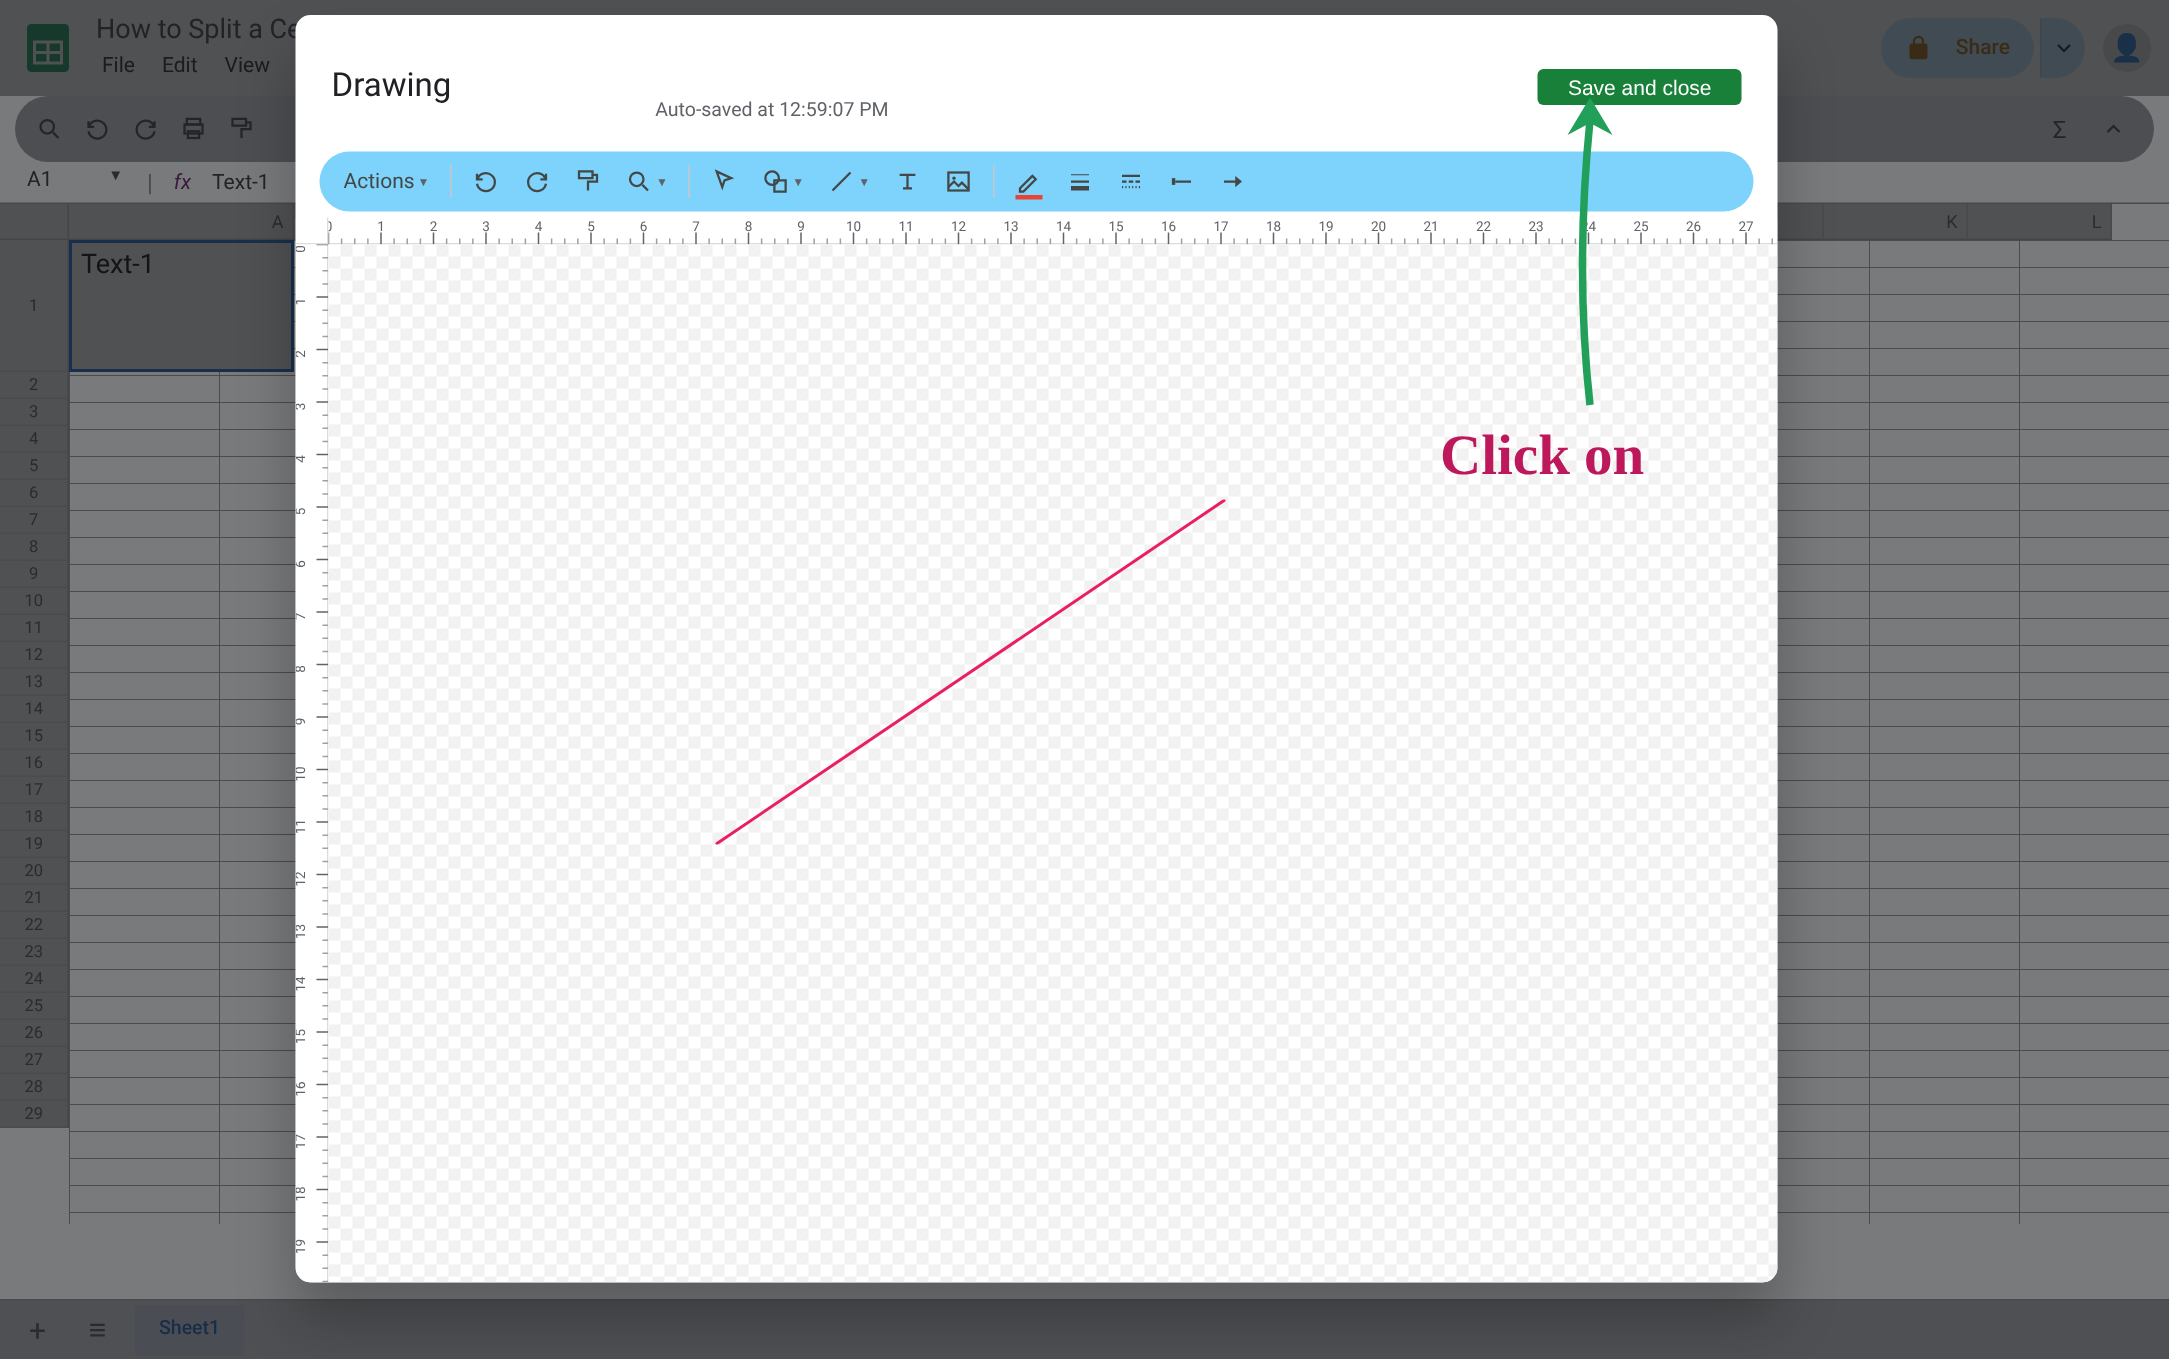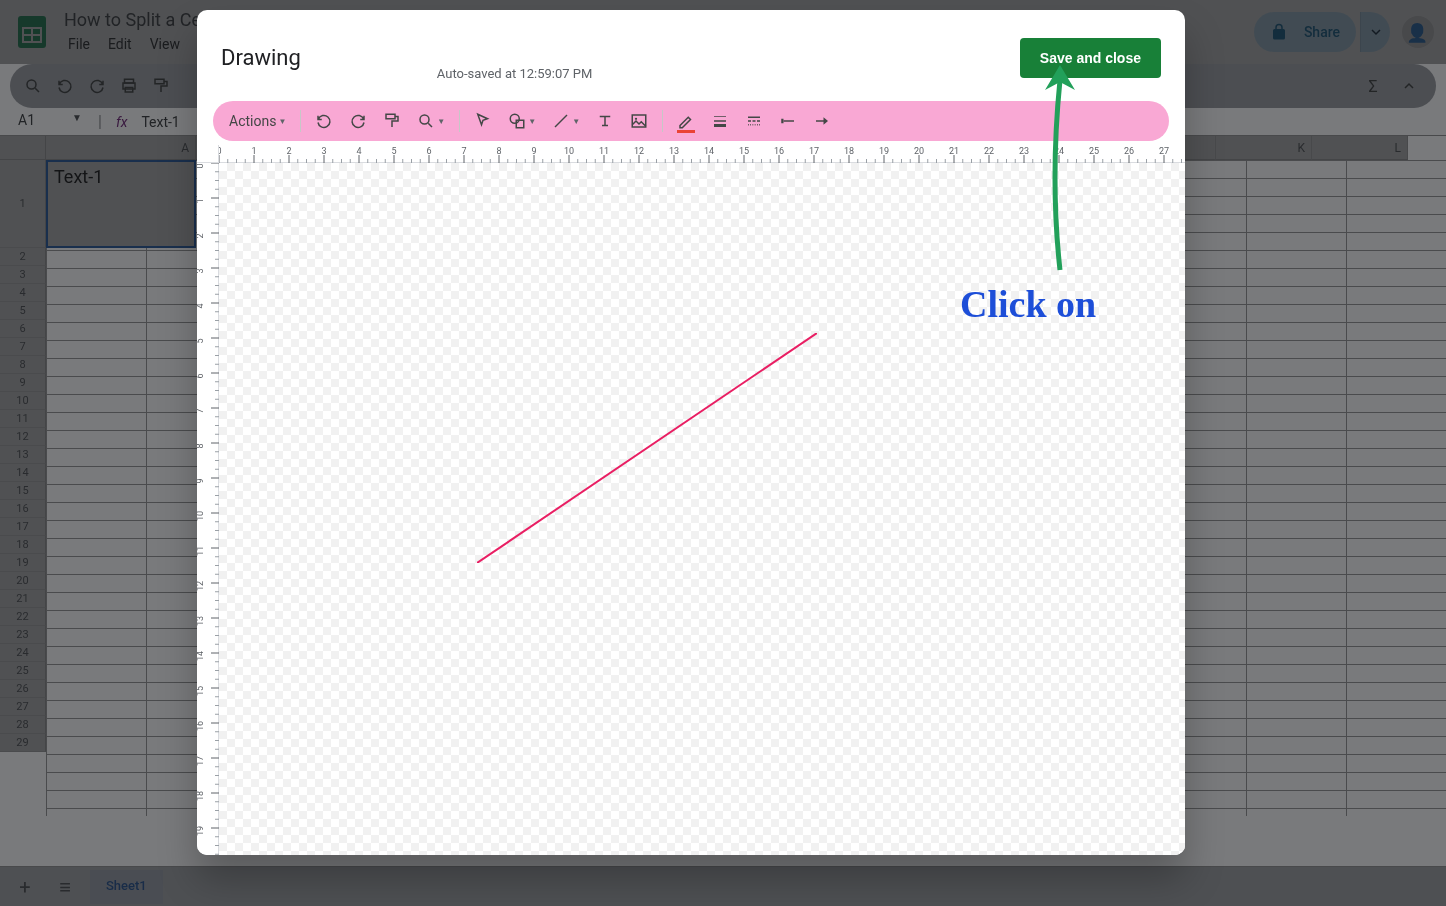--- a/index.html
+++ b/index.html
@@ -8,21 +8,21 @@
 
 .sheets-bg { position: absolute; inset: 0; filter: brightness(0.6); }
 
 .titlebar { display: flex; align-items: center; height: 64px; padding: 8px 12px; gap: 8px; background: #fff; }
 .logo-box { width: 40px; height: 40px; display:flex; align-items:center; justify-content:center; }
 .logo-box svg { width: 36px; height: 36px; }
 .doc-title { font-size: 18px; color: #3c4043; margin-left: 4px; }
 .menubar { display: flex; gap: 2px; margin-top: 2px; }
 .menubar span { font-size: 14px; color: #202124; padding: 4px 8px; }
 .right-header { margin-left: auto; display: flex; align-items: center; gap: 12px; }
-.share-btn { display: flex; align-items: center; background: #c2e7ff; border-radius: 40px; height: 40px; padding: 0 16px; gap: 16px; font-size: 14px; color: #0369a1; font-weight: 500; }
+.share-btn { display: flex; align-items: center; background: #c2e7ff; border-radius: 40px; height: 40px; padding: 0 16px; gap: 16px; font-size: 14px; color: #a16207; font-weight: 500; }
 .share-drop { width: 30px; height: 40px; background:#c2e7ff; border-radius: 0 40px 40px 0; display:flex; align-items:center; justify-content:center; border-left:1px solid rgba(0,0,0,.1); margin-left:-8px;}
 .avatar { width: 32px; height: 32px; border-radius: 50%; background:#ddd; display:flex; align-items:center; justify-content:center; font-size:18px;}
 
 .toolbar-bg { display:flex; align-items:center; height: 44px; background:#edf2fa; border-radius: 40px; margin: 0 10px; padding: 0 12px; gap: 10px; }
 .toolbar-bg .ico { width: 22px; height: 22px; display:flex; align-items:center; justify-content:center; color:#444746; }
 .toolbar-bg .spacer { flex:1; }
 .toolbar-bg .chev { width: 30px; display:flex; justify-content:center; }
 
 .namebox-row { display:flex; align-items:center; height: 28px; padding: 4px 0 4px 10px; gap:8px; border-bottom:1px solid #e0e0e0;}
 .namebox { width: 80px; height: 24px; font-size: 14px; color:#3c4043; padding: 2px 8px; display:flex; align-items:flex-start; justify-content:space-between;}
@@ -46,39 +46,39 @@
 .tab { padding: 8px 16px; font-size:13px; color:#1967d2; font-weight:500; border-bottom:3px solid transparent; background:#e8f0fe; border-radius:0;}
 
 
 .overlay { position:absolute; inset:0; background: rgba(32,33,36,0.6); }
 
 
 .dialog { position:absolute; top: 10px; left: 197px; width: 988px; height: 845px; background:#fff; border-radius: 10px; box-shadow: 0 24px 38px rgba(0,0,0,.25); display:flex; flex-direction:column; overflow:hidden; }
 .dlg-head { display:flex; align-items:center; padding: 24px 24px 8px; gap: 16px; }
 .dlg-title { font-size: 22px; color:#202124; }
 .dlg-saved { font-size: 13px; color:#5f6368; margin-left: 120px; margin-top: 32px;}
-.dlg-save { margin-left:auto; background:#188038; color:#fff; border:none; border-radius:4px; height: 40px; padding: 0 20px; font-size:14px; font-weight:700; cursor:pointer;}
-.dlg-toolbar { margin: 12px 16px 0; height: 40px; background:#f9a8d4; border-radius: 40px; display:flex; align-items:center; padding: 0 10px; gap: 4px;}
+.dlg-save { margin-left:auto; background:#188038; color:#fff; border:none; border-radius:4px; height: 24px; padding: 0 20px; font-size:14px; font-weight:400; cursor:pointer;}
+.dlg-toolbar { margin: 12px 16px 0; height: 40px; background:#7dd3fc; border-radius: 40px; display:flex; align-items:center; padding: 0 10px; gap: 4px;}
 .dlg-toolbar .btn { height: 30px; min-width:30px; padding: 0 6px; display:flex; align-items:center; justify-content:center; color:#444746; border-radius:4px; position:relative;}
 .dlg-toolbar .sep { width:1px; height: 22px; background:#c7c7c7; margin: 0 4px;}
 .actions-btn { font-size:14px; color:#444746; padding: 0 10px;}
 .red-underline::after { content:''; position:absolute; bottom:3px; left:6px; right:6px; height:3px; background:#ea4335;}
 .dlg-toolbar .tri { font-size:8px; margin-left:2px; color:#5f6368;}
 
 .canvas-wrap { flex:1; position:relative; margin: 4px 0 0 0; overflow:hidden;}
 .ruler-h { position:absolute; top:0; left:22px; right:0; height:18px; background:#fff; border-bottom:1px solid #dadce0;}
 .ruler-v { position:absolute; top:18px; left:0; width:22px; bottom:0; background:#fff; border-right:1px solid #dadce0;}
 .ruler-corner { position:absolute; top:0; left:0; width:22px; height:18px; background:#fff; border-right:1px solid #dadce0; border-bottom:1px solid #dadce0;}
 .ruler-h svg, .ruler-v svg { position:absolute; }
 .canvas { position:absolute; top:18px; left:22px; right:0; bottom:0; background-color:#fff; background-image: linear-gradient(45deg,#f1f1f1 25%,transparent 25%),linear-gradient(-45deg,#f1f1f1 25%,transparent 25%),linear-gradient(45deg,transparent 75%,#f1f1f1 75%),linear-gradient(-45deg,transparent 75%,#f1f1f1 75%); background-size:16px 16px; background-position:0 0,0 8px,8px -8px,-8px 0;}
 .drawn-line { position:absolute; top: 170px; left: 258px; width: 340px; height: 230px; }
 
 
 .annot { position:absolute; top: 200px; left: 960px; pointer-events:none;}
-.annot-text { font-family: 'Comic Sans MS', cursive; font-size: 38px; font-weight:600; color: #1d4ed8; line-height:1.3; text-align:center;}
+.annot-text { font-family: 'Comic Sans MS', cursive; font-size: 38px; font-weight:600; color: #be185d; line-height:1.3; text-align:center;}
 .annot-arrow { position:absolute; top: 60px; left: 1030px; }
 
 svg.ico-svg { width: 18px; height: 18px; }
 </style>
 </head>
 <body>
 
 <div class="sheets-bg">
   <div class="titlebar">
     <div class="logo-box">

